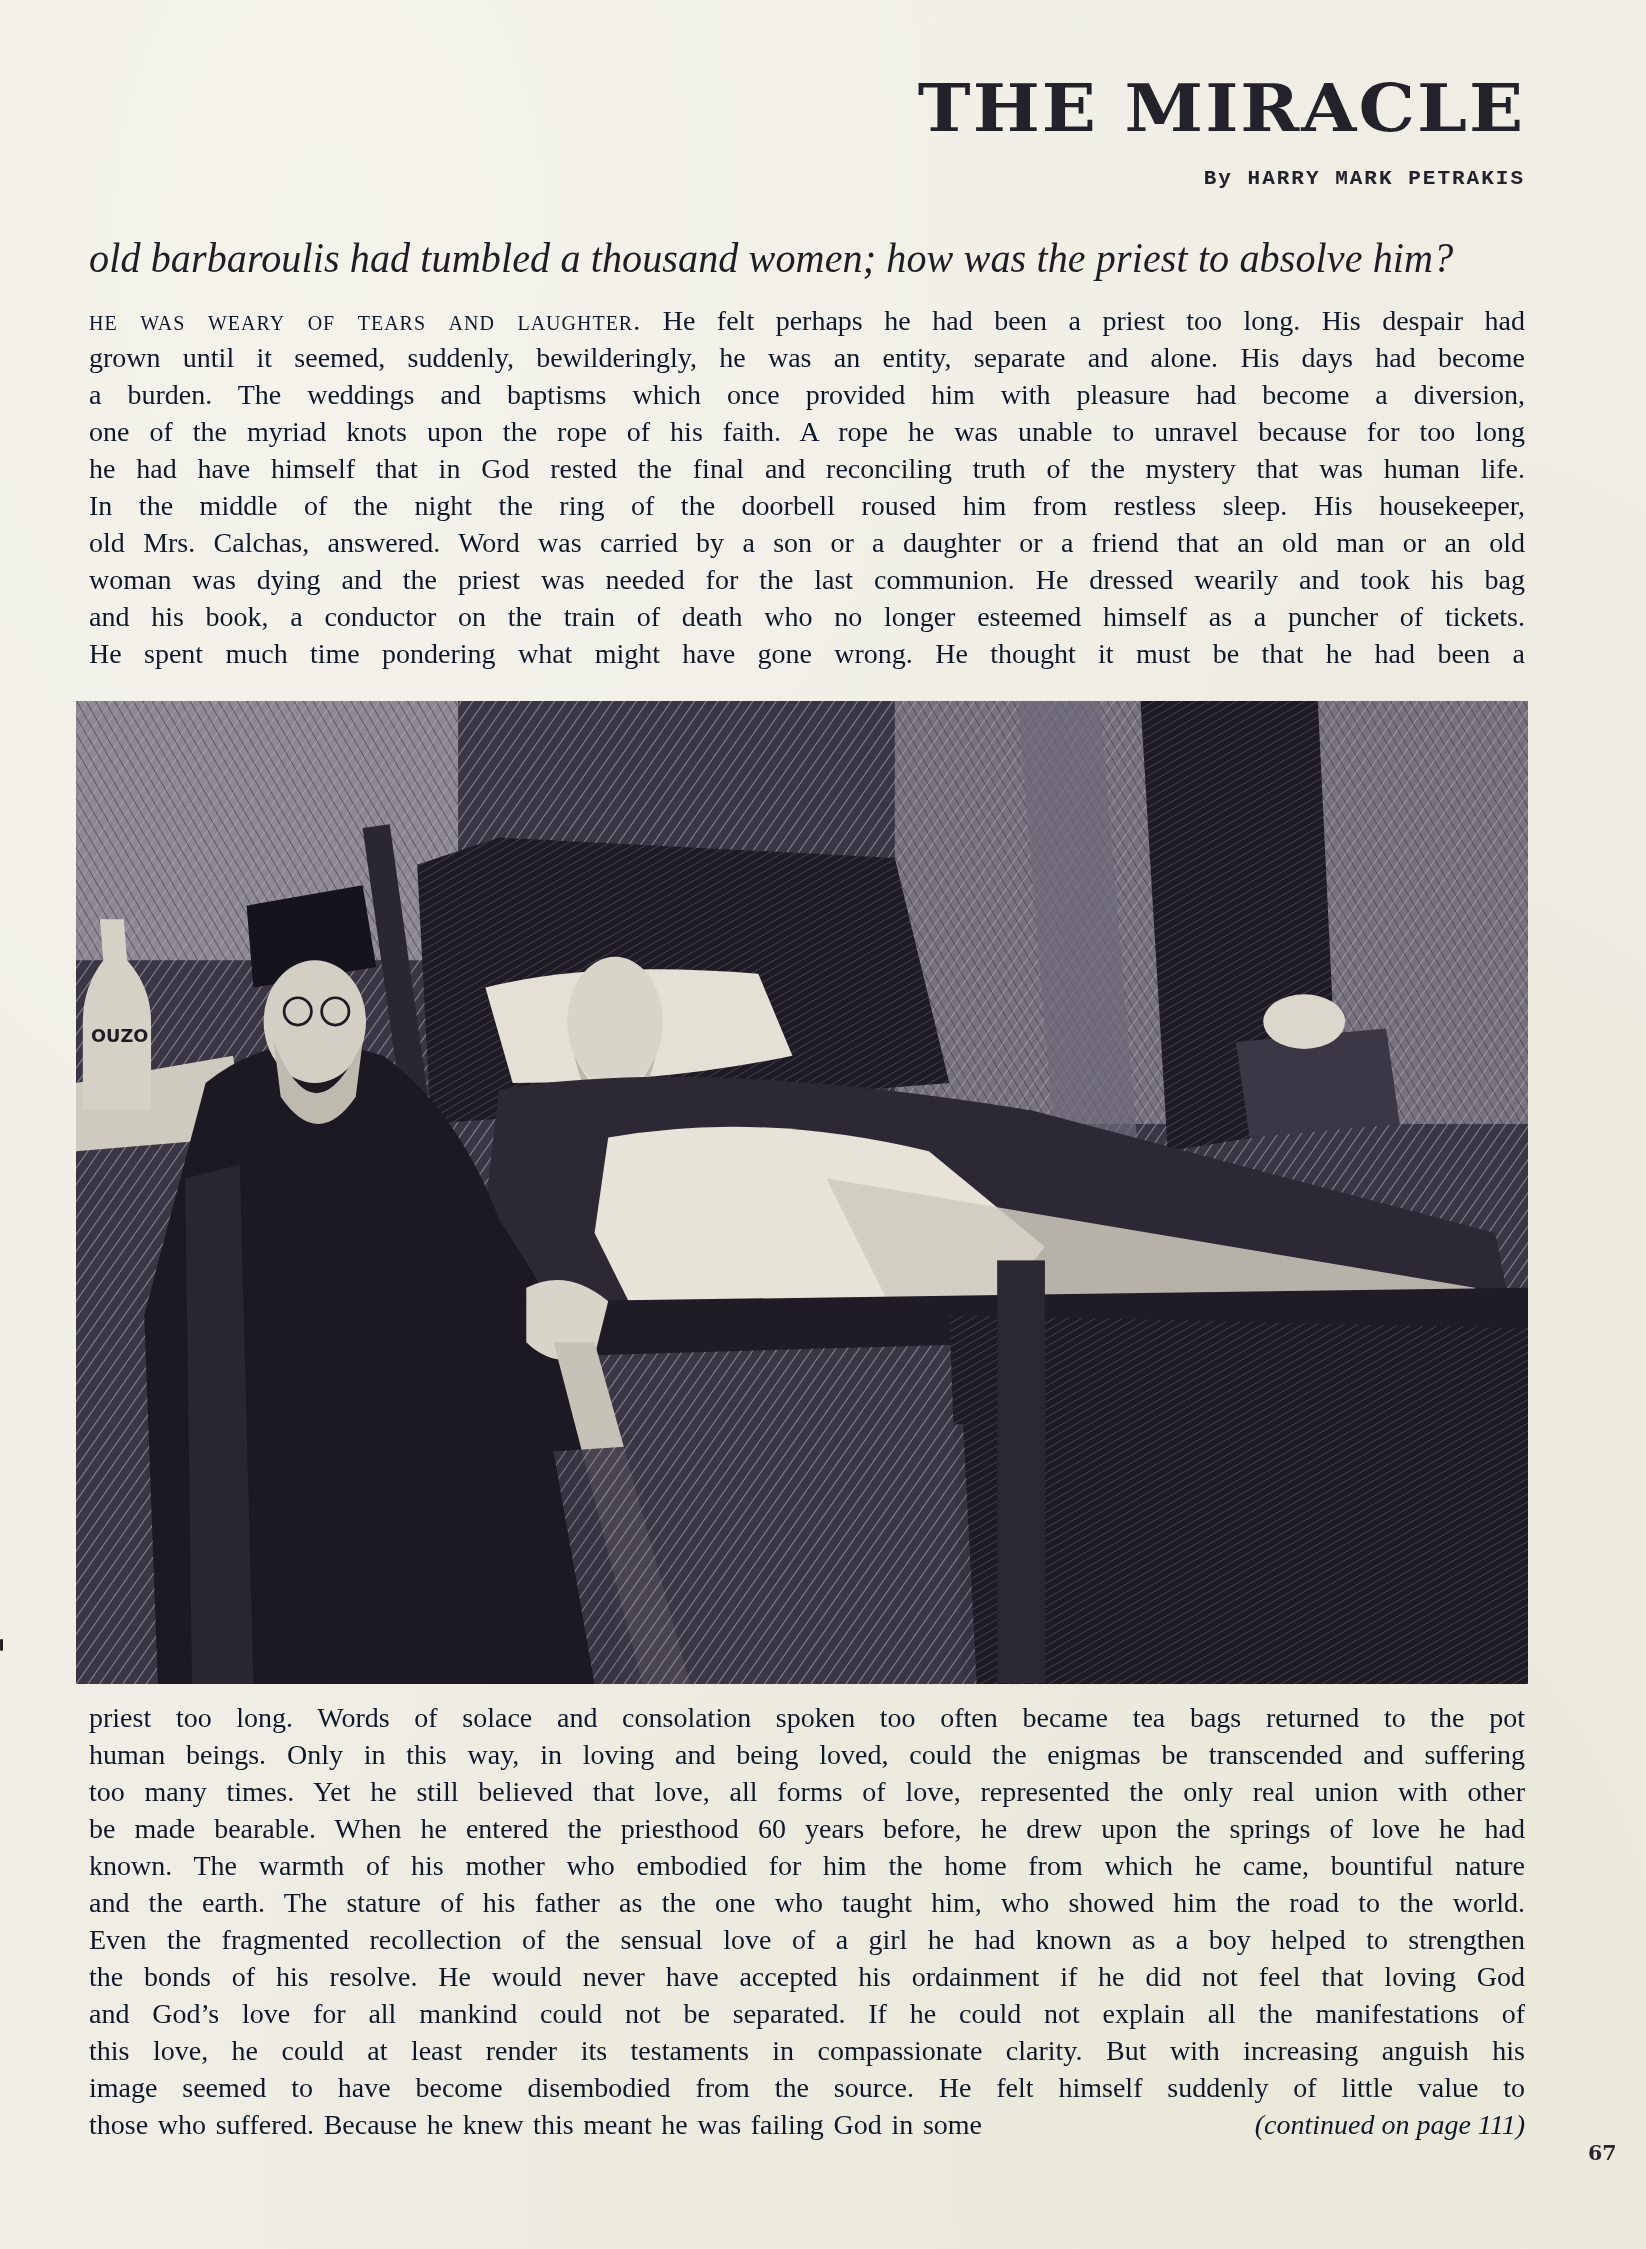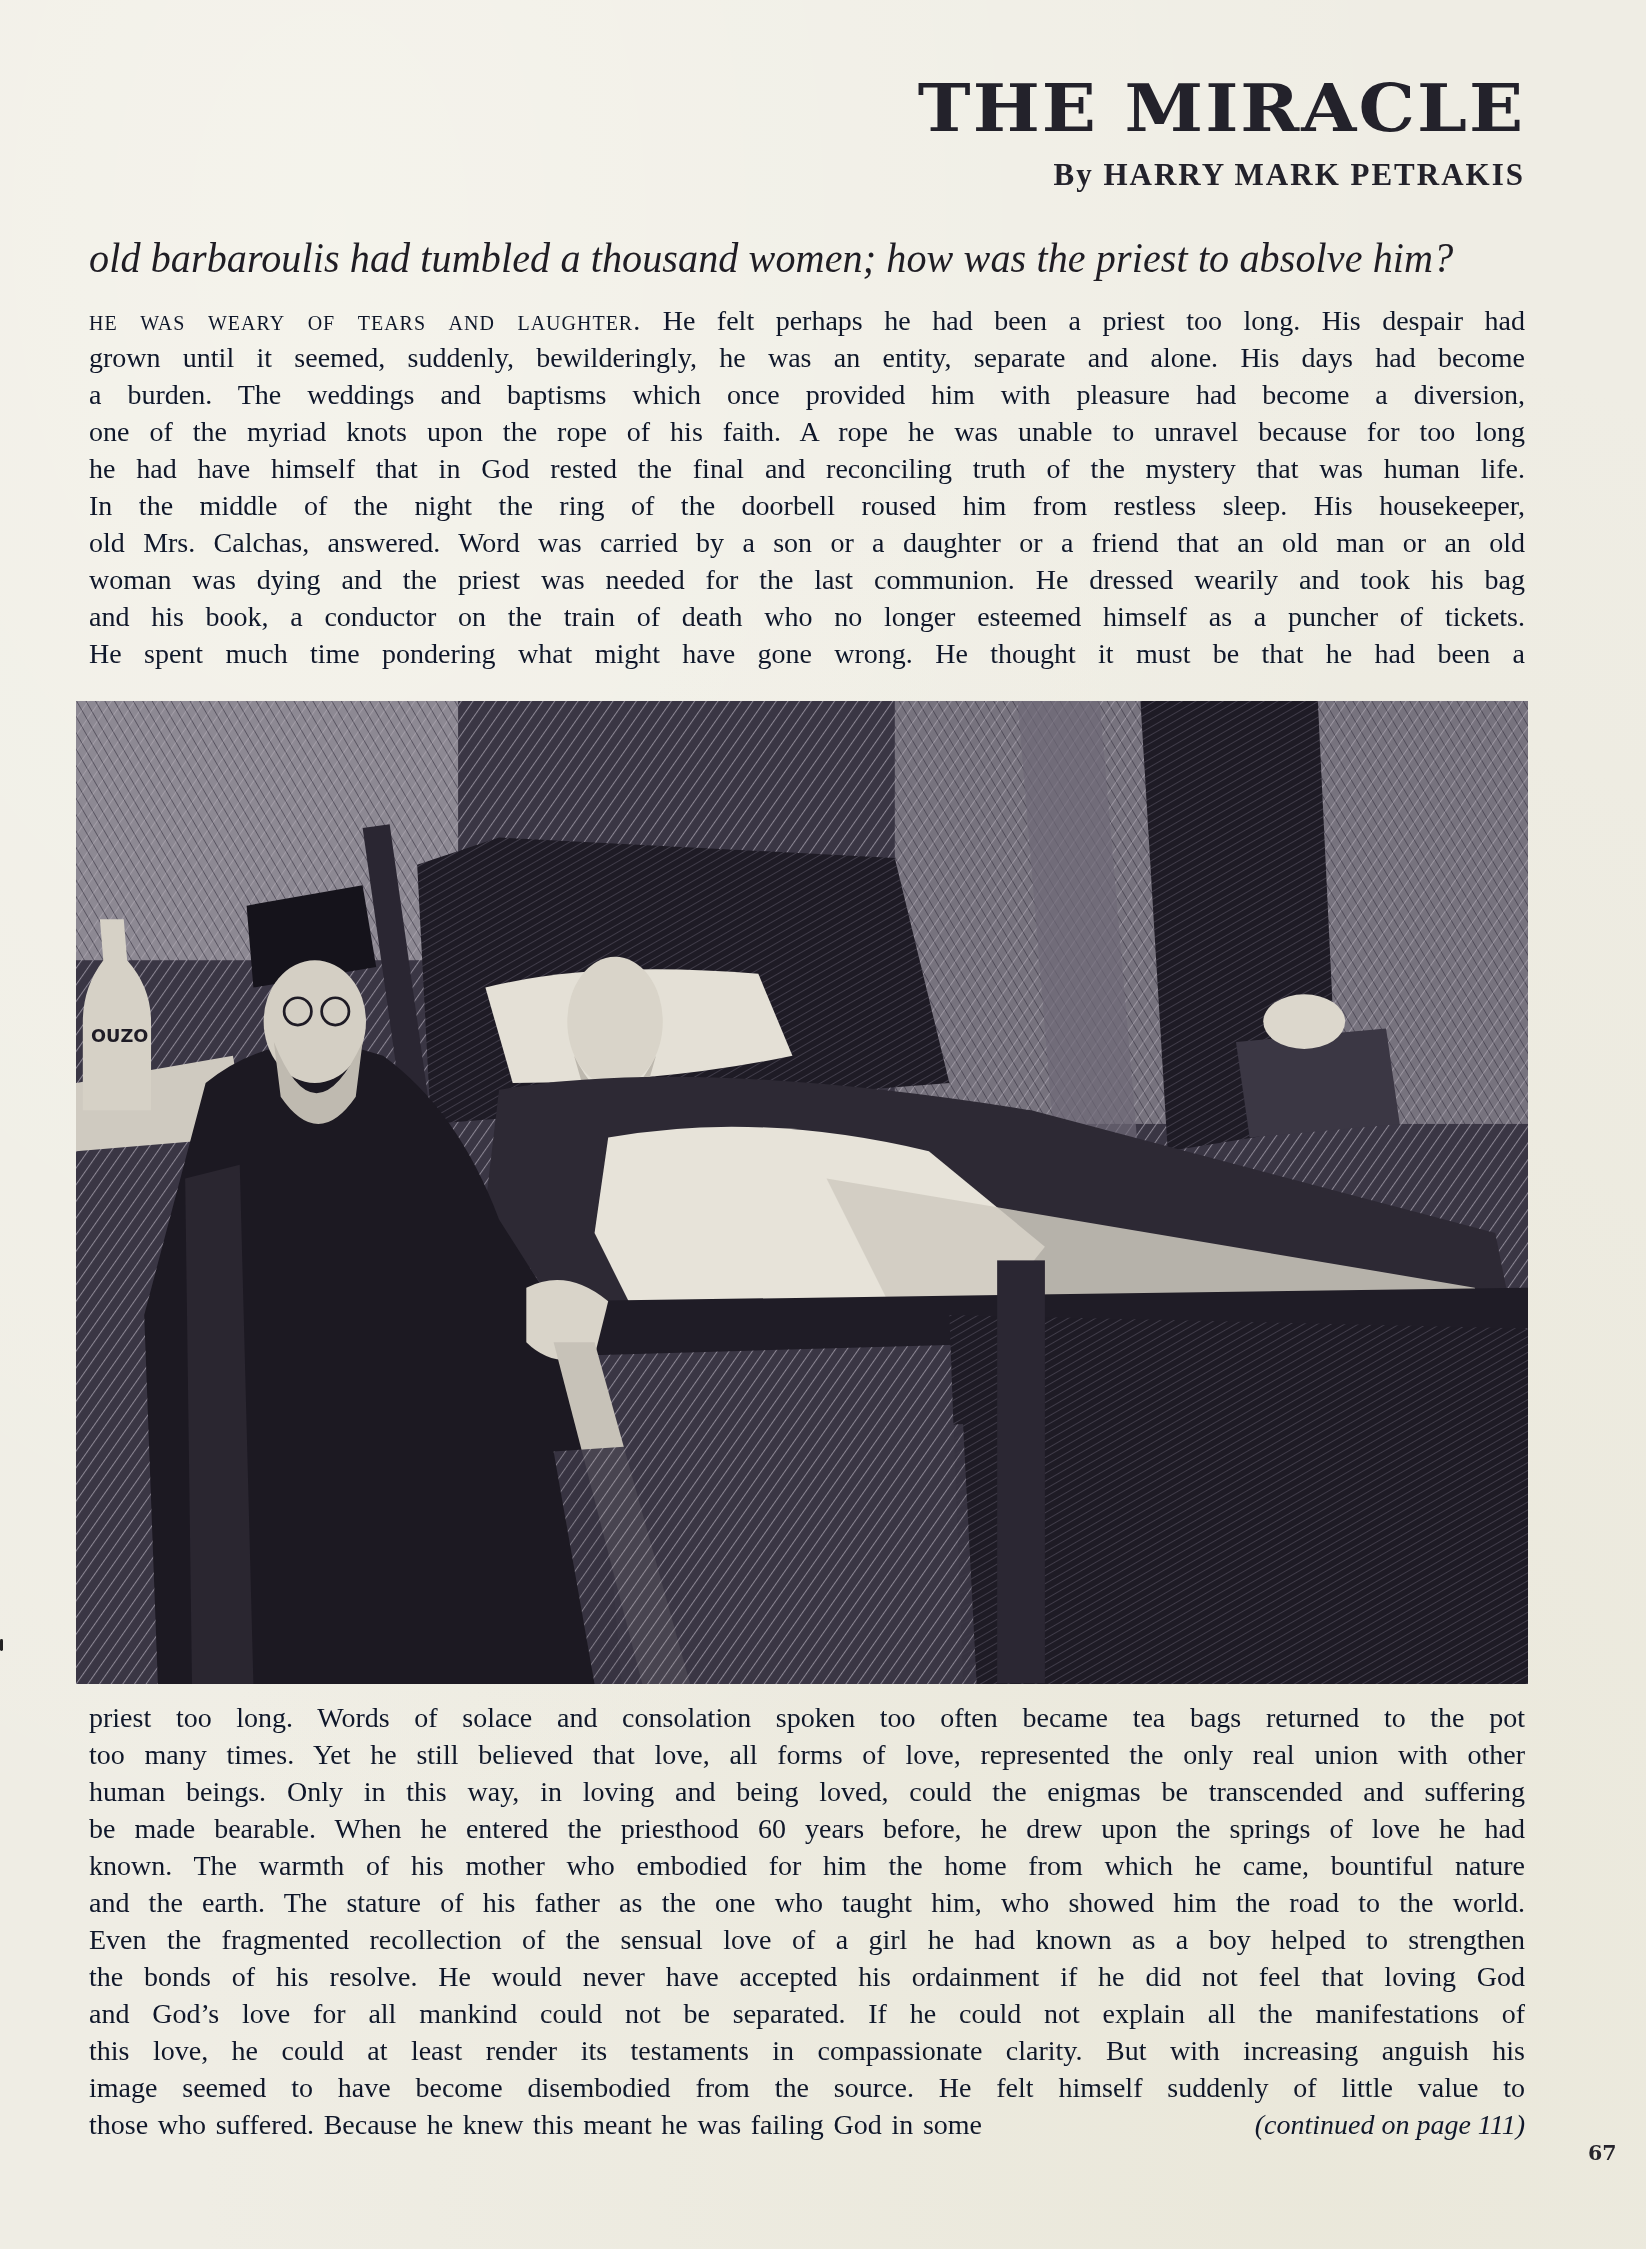--- a/index.html
+++ b/index.html
@@ -34,26 +34,26 @@
       font-weight: 900;
       font-size: 71px;
       letter-spacing: 2px;
       line-height: 1;
       color: #23222b;
       transform: scaleY(0.92);
       transform-origin: right top;
       margin: 0;
     }
     .byline {
-      font-family: Liberation Serif, serif;
+      font-family: Liberation Mono, monospace;
       font-weight: 900;
-      font-size: 31px;
+      font-size: 21px;
       letter-spacing: 2px;
       line-height: 1;
-      margin-top: 12px;
+      margin-top: 21px;
       color: #23222b;
     }
     .subhead {
       position: absolute;
       left: 89px;
       right: 121px;
       top: 237px;
       font-family: "Liberation Serif", serif;
       font-style: italic;
       font-size: 42px;
@@ -215,22 +215,22 @@
 
     <path d="M660 860 Q720 830 780 880 L760 960 Q700 980 660 940 Z" fill="#d9d4c9"></path>
     <path d="M700 940 L760 940 L900 1441 L830 1441 Z" fill="#c7c2b8"></path>
 
     <path d="M700 1100 L1300 1060 L1320 1441 L760 1441 Z" fill="url(#hatch)" opacity="0.9"></path>
   </svg>
 </figure>
 
 <section class="body-text bottom-text">
   <span class="line">priest too long. Words of solace and consolation spoken too often became tea bags returned to the pot</span>
+  <span class="line">human beings. Only in this way, in loving and being loved, could the enigmas be transcended and suffering</span>
   <span class="line">too many times. Yet he still believed that love, all forms of love, represented the only real union with other</span>
-  <span class="line">human beings. Only in this way, in loving and being loved, could the enigmas be transcended and suffering</span>
   <span class="line">be made bearable. When he entered the priesthood 60 years before, he drew upon the springs of love he had</span>
   <span class="line">known. The warmth of his mother who embodied for him the home from which he came, bountiful nature</span>
   <span class="line">and the earth. The stature of his father as the one who taught him, who showed him the road to the world.</span>
   <span class="line">Even the fragmented recollection of the sensual love of a girl he had known as a boy helped to strengthen</span>
   <span class="line">the bonds of his resolve. He would never have accepted his ordainment if he did not feel that loving God</span>
   <span class="line">and God’s love for all mankind could not be separated. If he could not explain all the manifestations of</span>
   <span class="line">this love, he could at least render its testaments in compassionate clarity. But with increasing anguish his</span>
   <span class="line">image seemed to have become disembodied from the source. He felt himself suddenly of little value to</span>
   <span class="line last" style="display:flex; justify-content:space-between;">
     <span style="word-spacing:2.7px;">those who suffered. Because he knew this meant he was failing God in some</span>

